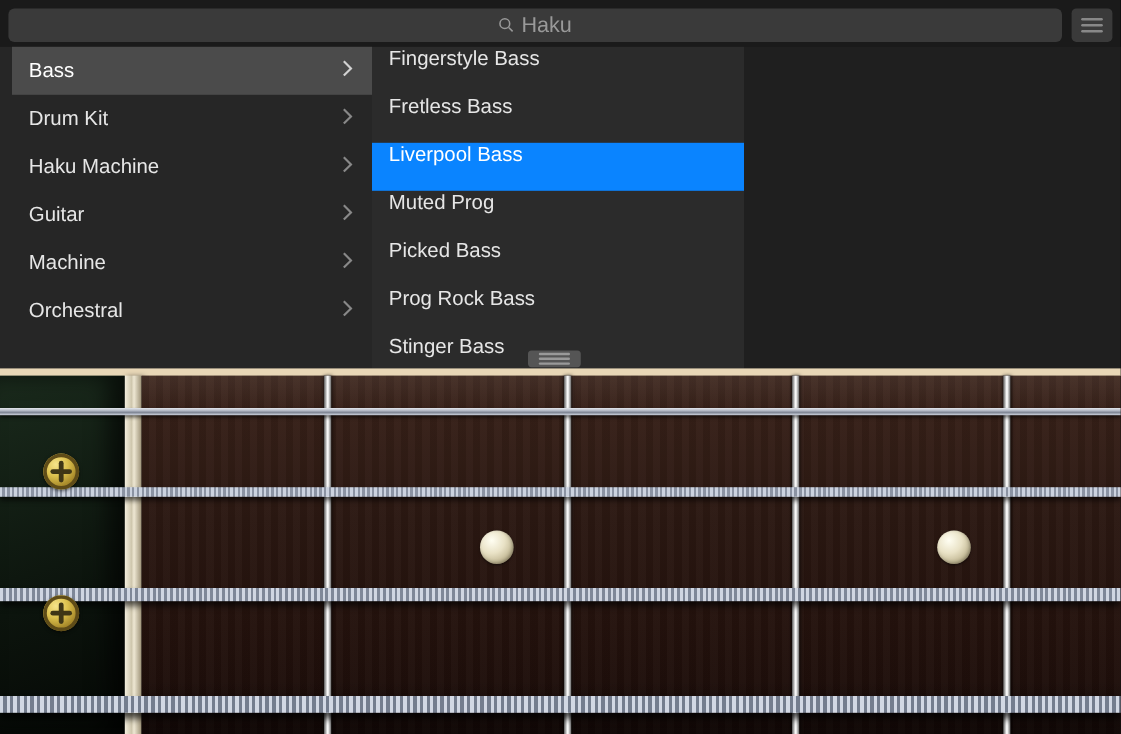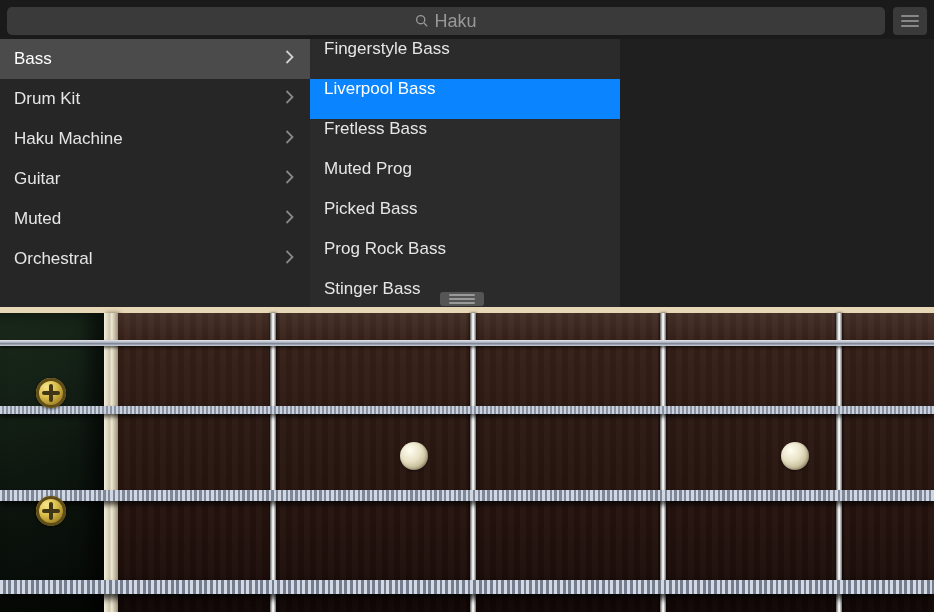--- a/index.html
+++ b/index.html
@@ -14,21 +14,21 @@
     color: #999; font-size: 18px;
   }
   .search svg { width: 13px; height: 13px; }
   .hamburger {
     width: 34px; margin-left: 8px; background: #3a3a3a; border-radius: 4px;
     display: flex; flex-direction: column; align-items: center; justify-content: center; gap:3px;
   }
   .hamburger span { width: 18px; height: 2px; background: #888; border-radius:1px; }
 
   
-  .catlist { position: absolute; top: 39px; left: 0; width: 310px; height: 268px; background: #262626; }
+  .catlist { position: absolute; top: 39px; left: 0; width: 310px; height: 268px; background: #262626; padding-left: 10px; }
   .catlist .row {
     height: 40px; display: flex; align-items: center; justify-content: space-between;
     padding: 0 16px 0 14px; color: #e6e6e6; font-size: 17px; cursor: pointer;
   }
   .catlist .row.selected { background: #4b4b4b; color: #fff; }
   .catlist .row .chev { color: #888; }
   .catlist .row.selected .chev { color:#d2d2d2; }
 
   
   .topfill { position: absolute; top:39px; left:310px; right:0; height:268px; background:#1f1f1f; }
@@ -158,42 +158,42 @@
             <polyline points="1,1 7,7 1,13"></polyline>
           </svg></span>
       </div>
       <div class="row">
         <span>Guitar</span>
         <span class="chev"><svg viewBox="0 0 8 14" fill="none" stroke="currentColor" stroke-width="1.8">
             <polyline points="1,1 7,7 1,13"></polyline>
           </svg></span>
       </div>
       <div class="row">
-        <span>Muted</span>
+        <span>Machine</span>
         <span class="chev"><svg viewBox="0 0 8 14" fill="none" stroke="currentColor" stroke-width="1.8">
             <polyline points="1,1 7,7 1,13"></polyline>
           </svg></span>
       </div>
       <div class="row">
         <span>Orchestral</span>
         <span class="chev"><svg viewBox="0 0 8 14" fill="none" stroke="currentColor" stroke-width="1.8">
             <polyline points="1,1 7,7 1,13"></polyline>
           </svg></span>
       </div>
     </div>
 
   <div class="sublist" id="sublist">
       <div class="srow">
         <span>Fingerstyle Bass</span>
+      </div>
+      <div class="srow">
+        <span>Fretless Bass</span>
       </div>
       <div class="srow selected">
         <span>Liverpool Bass</span>
-      </div>
-      <div class="srow">
-        <span>Fretless Bass</span>
       </div>
       <div class="srow">
         <span>Muted Prog</span>
       </div>
       <div class="srow">
         <span>Picked Bass</span>
       </div>
       <div class="srow">
         <span>Prog Rock Bass</span>
       </div>

